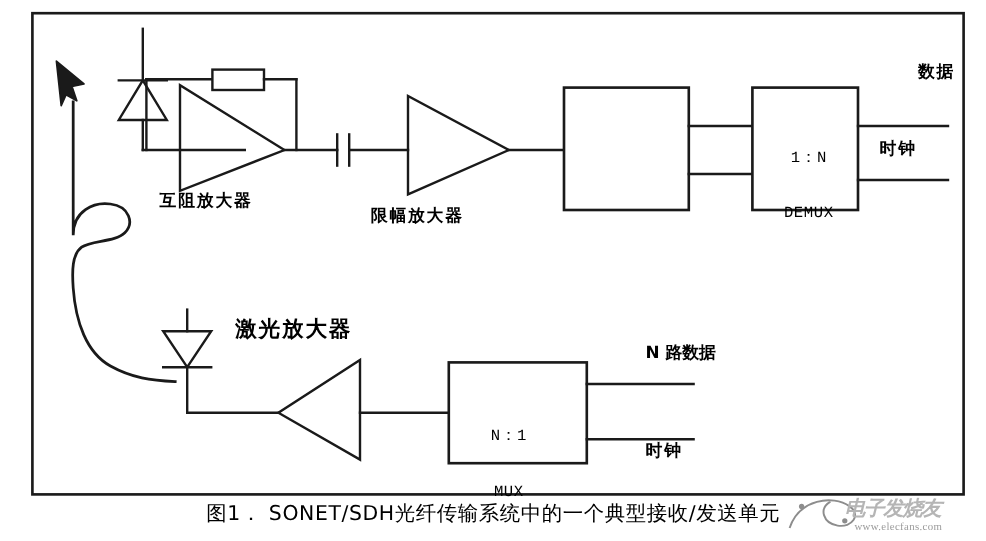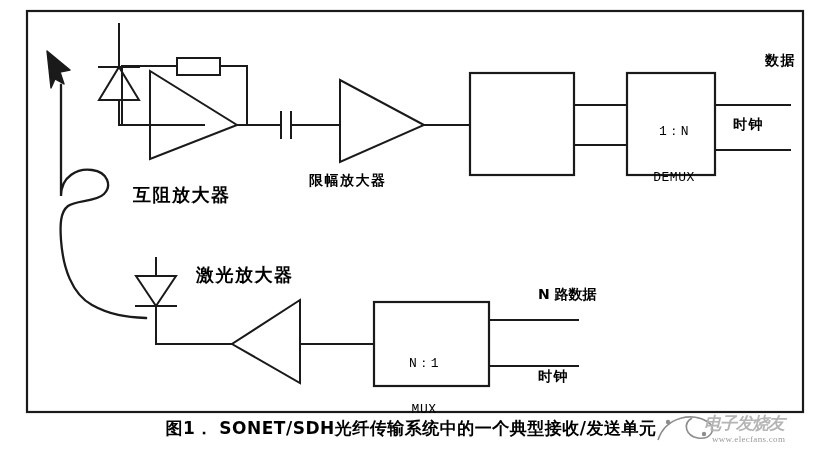--- a/index.html
+++ b/index.html
@@ -40,34 +40,34 @@
   }
   .mono {
     font-family: "Liberation Mono", "DejaVu Sans Mono", monospace;
     letter-spacing: 0.5px;
   }
   .mixed {
     font-family: "DejaVu Sans", "Liberation Sans", sans-serif;
     font-weight: bold;
   }
   
-  #label-tia      { left: 133px; top: 184px; font-size: 18px; }
+  #label-tia      { left: 133px; top: 160px; font-size: 14px; }
   #label-la       { left: 309px; top: 172px; font-size: 14px; }
   #label-laser    { left: 196px; top: 264px; font-size: 18px; }
   #label-cdr      { left: 481px; top: 82px;  font-size: 13px; text-align: left; }
   #label-demux    { left: 638px; top: 93px;  font-size: 13px; text-align: center; width: 72px; }
   #label-mux      { left: 409px; top: 325px; font-size: 13px; text-align: center; }
   #label-out-data { left: 733px; top: 52px;  font-size: 14px; margin-left: 32px; }
   #label-out-clk  { left: 733px; top: 116px; font-size: 14px; }
   #label-nlines   { left: 538px; top: 286px; font-size: 14px; }
   #label-tx-clk   { left: 538px; top: 368px; font-size: 14px; }
   #caption        { left: 0px;   top: 418px; width: 822px; text-align: center; font-size: 17px; }
   .cap-txt {
     font-family: "DejaVu Sans", "Liberation Sans", sans-serif;
-    font-weight: bold;
+    font-weight: normal;
     letter-spacing: 0.5px;
   }
   
   #watermark {
     position: absolute;
     left: 652px;
     top: 410px;
     width: 170px;
     height: 47px;
     pointer-events: none;

